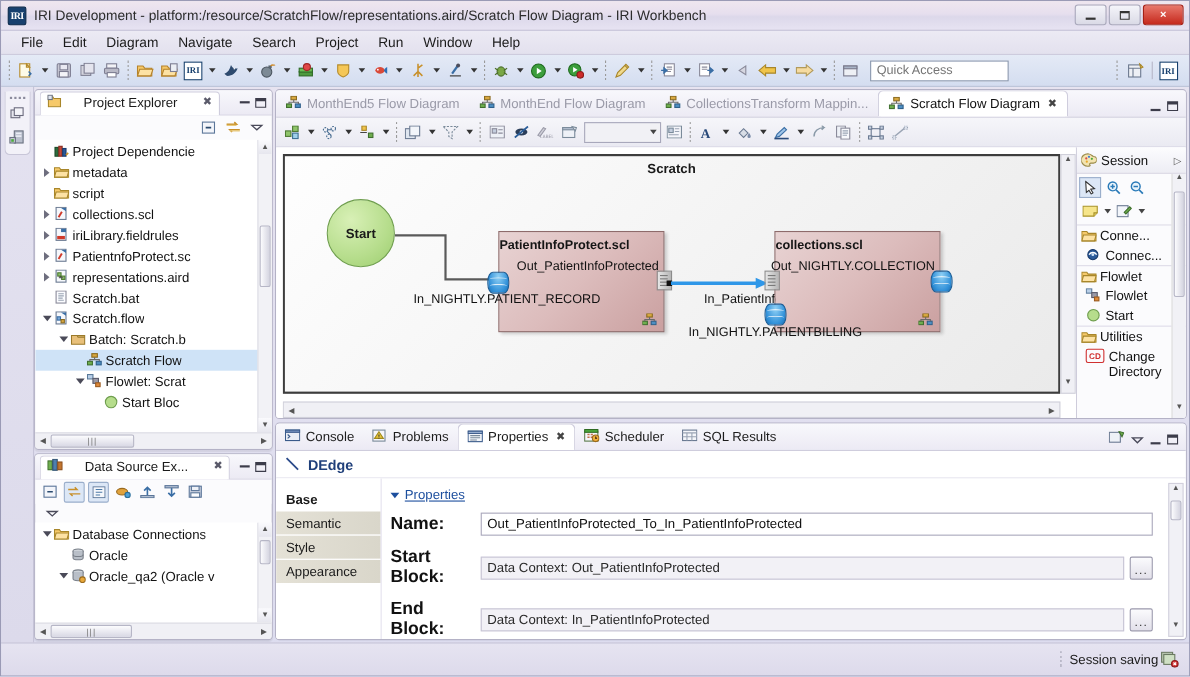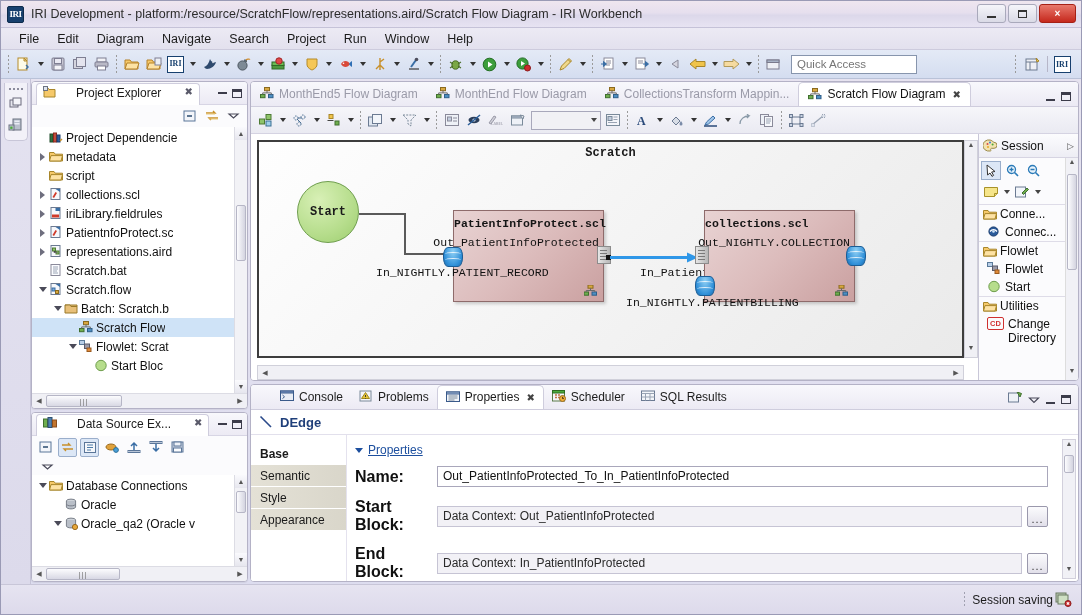--- a/index.html
+++ b/index.html
@@ -165,21 +165,20 @@
   .ecombo { width:70px; height:19px; border:1px solid #a8a8bb; background:#f1f1f5;
             display:flex; align-items:center; justify-content:flex-end; padding-right:3px; margin-left:2px;}
   .ecombo::after{content:"";border-left:3.5px solid transparent;border-right:3.5px solid transparent;border-top:4px solid #444;}
   .canvaswrap { flex:1; display:flex; min-height:0; }
   .canvasarea { flex:1; position:relative; background:#fff; min-width:0; display:flex; flex-direction:column;}
   .diagram { position:relative; flex:1; overflow:hidden; background:#fff; margin:6px 0 0 6px;}
   .dg-frame {
     position:absolute; left:0; top:0; right:14px; bottom:22px;
     background: linear-gradient(135deg,#fefefe 0%, #f3f3f3 55%, #eaeaea 100%);
     border:2px solid #3d3d3d;
-    font-family:Liberation Mono, monospace;
   }
   .dg-title { position:absolute; top:4px; left:0; right:0; text-align:center;
               font-size:12px; font-weight:bold; color:#1a1a1a;}
   .startnode {
     position:absolute; width:62px; height:62px; border-radius:50%;
     background: radial-gradient(circle at 35% 30%, #d8f0b6 0%, #b6dd8c 60%, #9ccd6e 100%);
     border:1px solid #6f9e4e; display:flex; align-items:center; justify-content:center;
     font-size:12px; font-weight:bold; color:#1a1a1a;
   }
   .scl-box {
@@ -1255,21 +1254,21 @@
                 <div class="vthumb" style="position:absolute;top:16px;left:1px;right:1px;height:96px;"></div>
                 <div style="position:absolute;bottom:0;left:0;right:0;height:13px;text-align:center;font-size:7px;color:#555;">▼</div>
               </div>
             </div>
           </div>
         </div>
       </div>
 
       <div class="bottompane">
         <div class="bp-tabbar">
-          <div id="bp-tabs" style="display:flex;margin-left:21px;">
+          <div id="bp-tabs" style="display:flex;">
               <div class="bp-tab">
                 <span>
                   <svg width="14" height="13" viewBox="0 0 14 13">
                     <rect x="0.5" y="1" width="13" height="9.5" fill="#e9edf5" stroke="#3a5a8a"></rect>
                     <rect x="0.5" y="1" width="13" height="2" fill="#7a95c2" stroke="#3a5a8a"></rect>
                     <path d="M2.5 5l2 1.8-2 1.8" stroke="#3a5a8a" fill="none"></path>
                   </svg>
                 </span>
                 <span>Console</span>
               </div>

